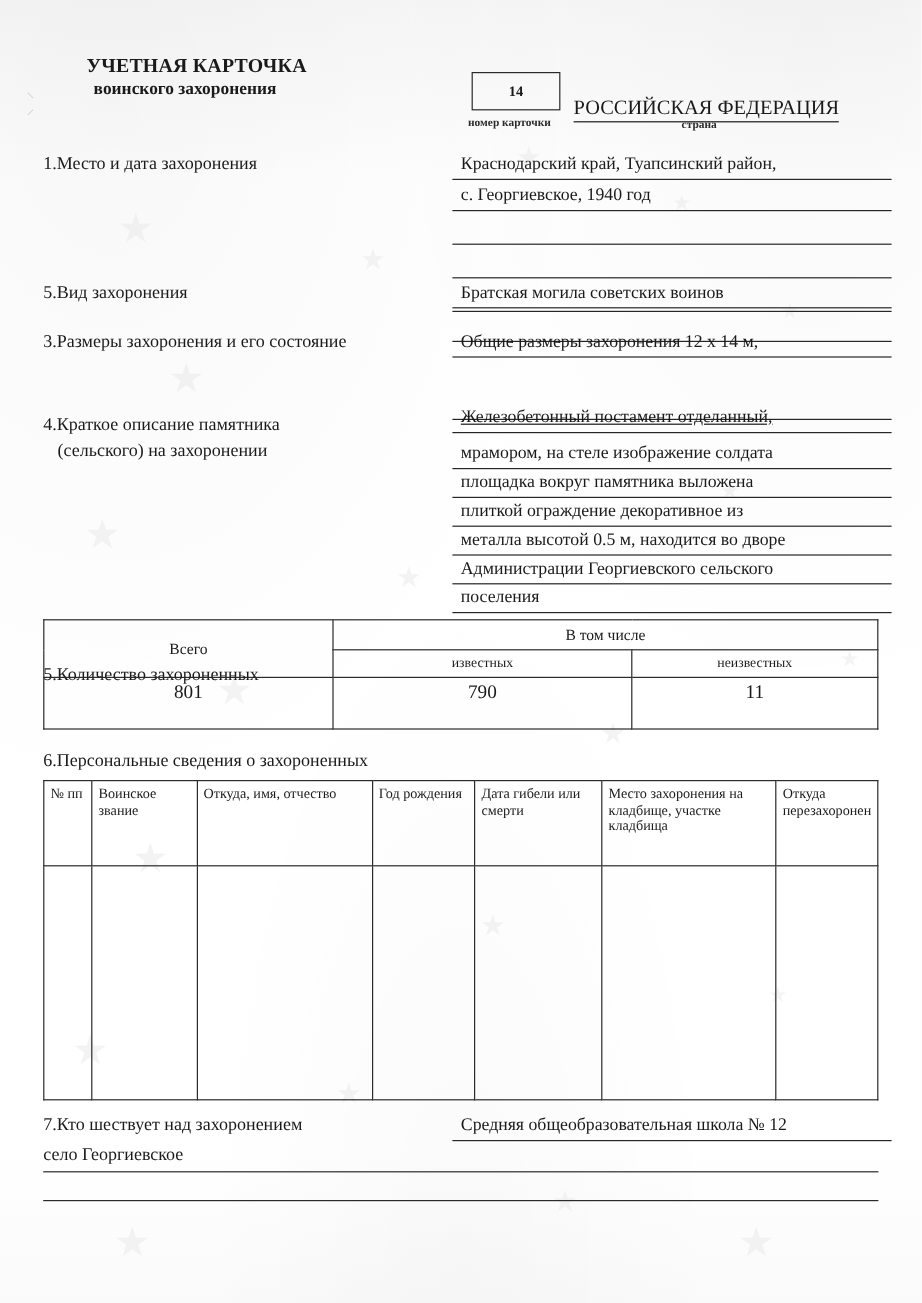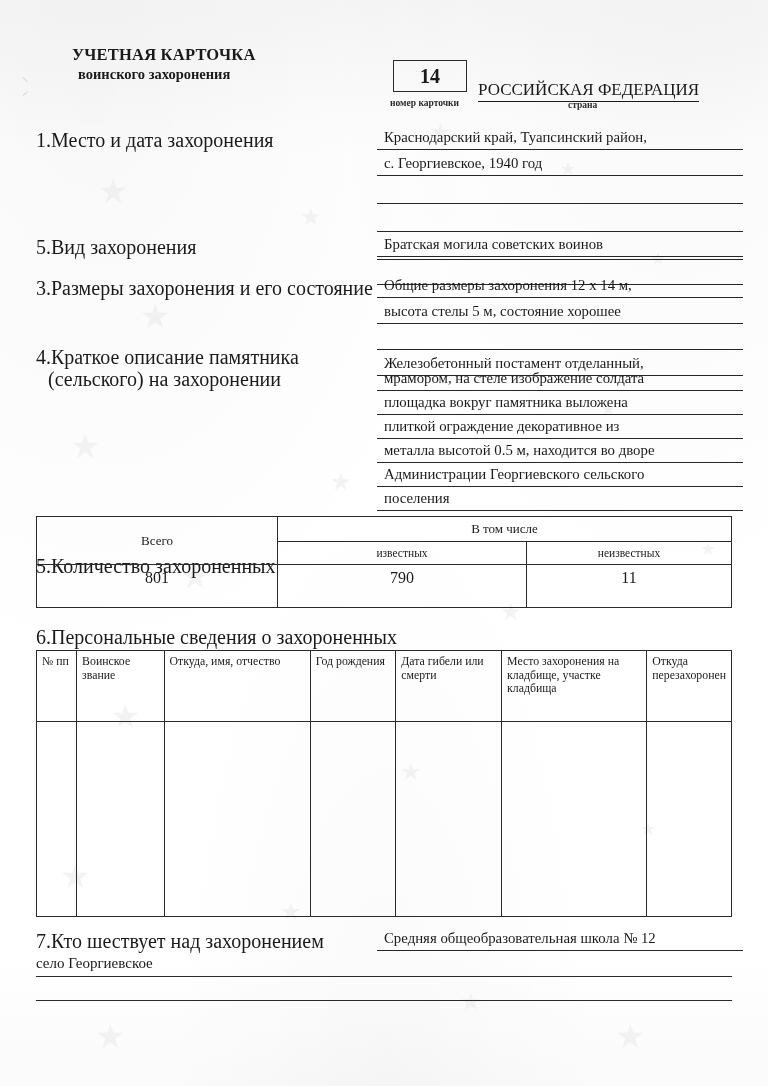--- a/index.html
+++ b/index.html
@@ -70,39 +70,39 @@
     white-space: nowrap;
   }
   .num-box {
     border: 1.6px solid #2a2a2a;
     width: 72px;
     height: 30px;
     display: flex;
     align-items: center;
     justify-content: center;
     font-weight: bold;
-    font-size: 20px;
+    font-size: 12px;
     background: transparent;
   }
   .caption {
     font-size: 9.5px;
     font-weight: bold;
     white-space: nowrap;
     color: #2b2b2b;
   }
   .country {
     font-size: 17px;
     border-bottom: 1.4px solid #1a1a1a;
     padding-bottom: 1px;
     white-space: nowrap;
   }
 
   
   .field-label {
-    font-size: 20px;
+    font-size: 15px;
     white-space: nowrap;
   }
   .val-line {
     position: absolute;
     left: 377px;
     width: 366px;
     height: 24px;
     border-bottom: 1.3px solid #262626;
     font-size: 14.8px;
     line-height: 22px;
@@ -216,26 +216,25 @@
     <div class="val-line empty" style="top:180px;"></div>
     <div class="val-line empty" style="top:208px;"></div>
     <div class="val-line empty" style="top:236px;"></div>
 
     <div class="abs field-label" style="left:36px; top:236px;">5.Вид захоронения</div>
     <div class="val-line" style="top:233px;">Братская могила советских воинов</div>
     <div class="val-line empty" style="top:261px;"></div>
 
     <div class="abs field-label" style="left:36px; top:277px;">3.Размеры захоронения и его состояние</div>
     <div class="val-line" style="top:274px;">Общие размеры захоронения 12  х 14 м,</div>
-    <div class="val-line" style="top:300px;">высота стелы 5 м, состояние хорошее</div>
     <div class="val-line empty" style="top:326px;"></div>
 
     <div class="abs field-label" style="left:36px; top:346px;">4.Краткое описание памятника</div>
     <div class="abs field-label" style="left:48px; top:368px;">(сельского) на захоронении</div>
-    <div class="val-line" style="top:352px;">Железобетонный постамент отделанный,</div>
+    <div class="val-line" style="top:337px;text-decoration:underline;">Железобетонный постамент отделанный,</div>
     <div class="val-line" style="top:367px;">мрамором, на стеле изображение солдата</div>
     <div class="val-line" style="top:391px;">площадка вокруг памятника выложена</div>
     <div class="val-line" style="top:415px;">плиткой ограждение декоративное из</div>
     <div class="val-line" style="top:439px;">металла высотой 0.5 м, находится во дворе</div>
     <div class="val-line" style="top:463px;">Администрации Георгиевского сельского</div>
     <div class="val-line" style="top:487px;">поселения</div>
 
     <div class="abs field-label" style="left:36px; top:519px;margin-top:36px;">5.Количество захороненных</div>
 
     <table class="grid" id="count-table">

